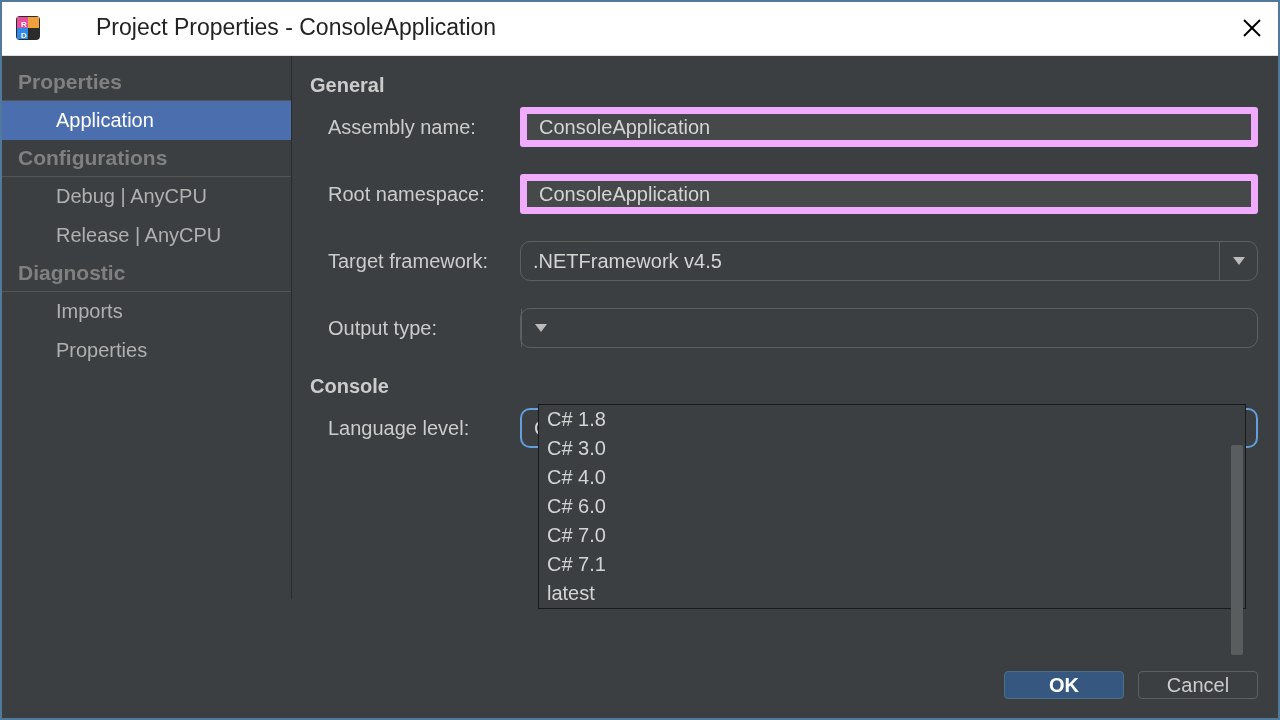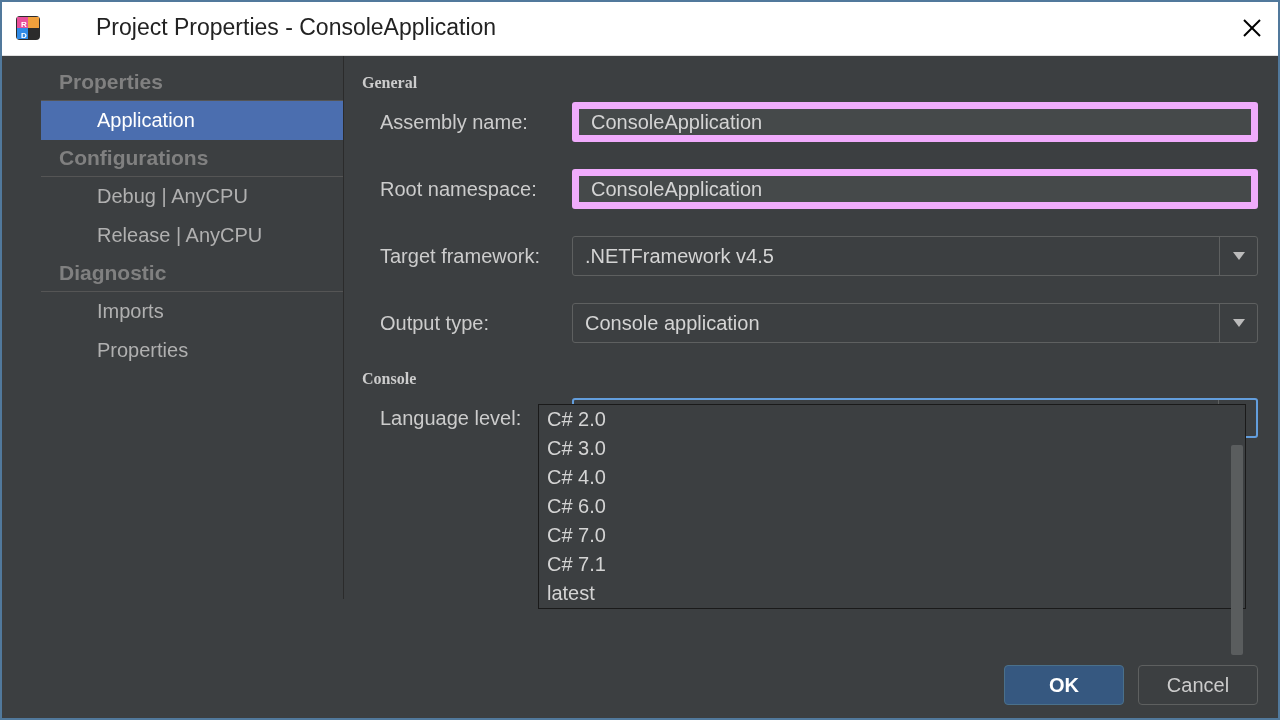--- a/index.html
+++ b/index.html
@@ -41,25 +41,24 @@
     justify-content: center;
     cursor: pointer;
     font-size: 24px;
     color: #000;
   }
   .content {
     display: flex;
     height: 543px;
   }
   .sidebar {
-    width: 344px;
+    width: 292px;
     background: #3c3f41;
     border-right: 1px solid #2b2b2b;
     padding-top: 8px;
-    padding-left: 41px;
   }
   .sidebar-group {
     color: #808080;
     font-size: 21px;
     font-weight: bold;
     padding: 6px 18px;
     cursor: pointer;
     border-bottom: 1px solid #555;
   }
   .sidebar-item {
@@ -74,25 +73,24 @@
     color: #ffffff;
   }
   .main {
     flex: 1;
     background: #3c3f41;
     padding: 10px 22px 10px 18px;
     color: #d4d4d4;
     position: relative;
   }
   .section-header {
-    font-size: 16px;
+    font-size: 20px;
     font-weight: bold;
     color: #cccccc;
     margin: 8px 0 10px 0;
-    font-family: Liberation Serif, serif;
   }
   .form-row {
     display: flex;
     align-items: center;
     margin-bottom: 27px;
   }
   .form-label {
     width: 210px;
     text-align: left;
     padding-left: 18px;
@@ -108,21 +106,21 @@
     font-size: 20px;
     padding: 0 12px;
     border-radius: 3px;
     outline: none;
   }
   .select-box {
     flex: 1;
     height: 40px;
     background: #3c3f41;
     border: 1px solid #5e6060;
-    border-radius: 3px;
+    border-radius: 10px;
     display: flex;
     align-items: center;
     cursor: pointer;
     position: relative;
   }
   .select-box.focused {
     border: 2px solid #639edd;
   }
   .select-value {
     flex: 1;
@@ -173,21 +171,21 @@
     height: 70px;
     background: #3c3f41;
     display: flex;
     align-items: center;
     justify-content: flex-end;
     padding: 0 22px;
     gap: 14px;
   }
   .btn {
     min-width: 120px;
-    height: 40px;
+    height: 28px;
     border-radius: 4px;
     font-size: 20px;
     display: flex;
     align-items: center;
     justify-content: center;
     cursor: pointer;
     border: 1px solid #5e6060;
     background: #3c3f41;
     color: #cccccc;
   }
@@ -260,21 +258,20 @@
           <svg width="12" height="8" viewBox="0 0 12 8">
               <polygon points="0,0 12,0 6,8" fill="#bbb"></polygon>
             </svg>
         </div>
       </div>
     </div>
 
     <div class="form-row">
       <div class="form-label">Output type:</div>
       <div class="select-box">
-        <div class="select-value">Console application</div>
         <div class="select-arrow">
           <svg width="12" height="8" viewBox="0 0 12 8">
               <polygon points="0,0 12,0 6,8" fill="#bbb"></polygon>
             </svg>
         </div>
       </div>
     </div>
 
     <div class="section-header">Console</div>
 
@@ -286,21 +283,21 @@
           <svg width="12" height="8" viewBox="0 0 12 8">
               <polygon points="0,0 12,0 6,8" fill="#bbb"></polygon>
             </svg>
         </div>
       </div>
     </div>
   </div>
 </div>
 
 <div class="dropdown-list">
-  <div class="dropdown-option">C# 2.0</div>
+  <div class="dropdown-option">C# 1.8</div>
   <div class="dropdown-option">C# 3.0</div>
   <div class="dropdown-option">C# 4.0</div>
   <div class="dropdown-option">C# 6.0</div>
   <div class="dropdown-option">C# 7.0</div>
   <div class="dropdown-option">C# 7.1</div>
   <div class="dropdown-option">latest</div>
   <div class="dropdown-scrollbar"></div>
 </div>
 
 <div class="footer">

